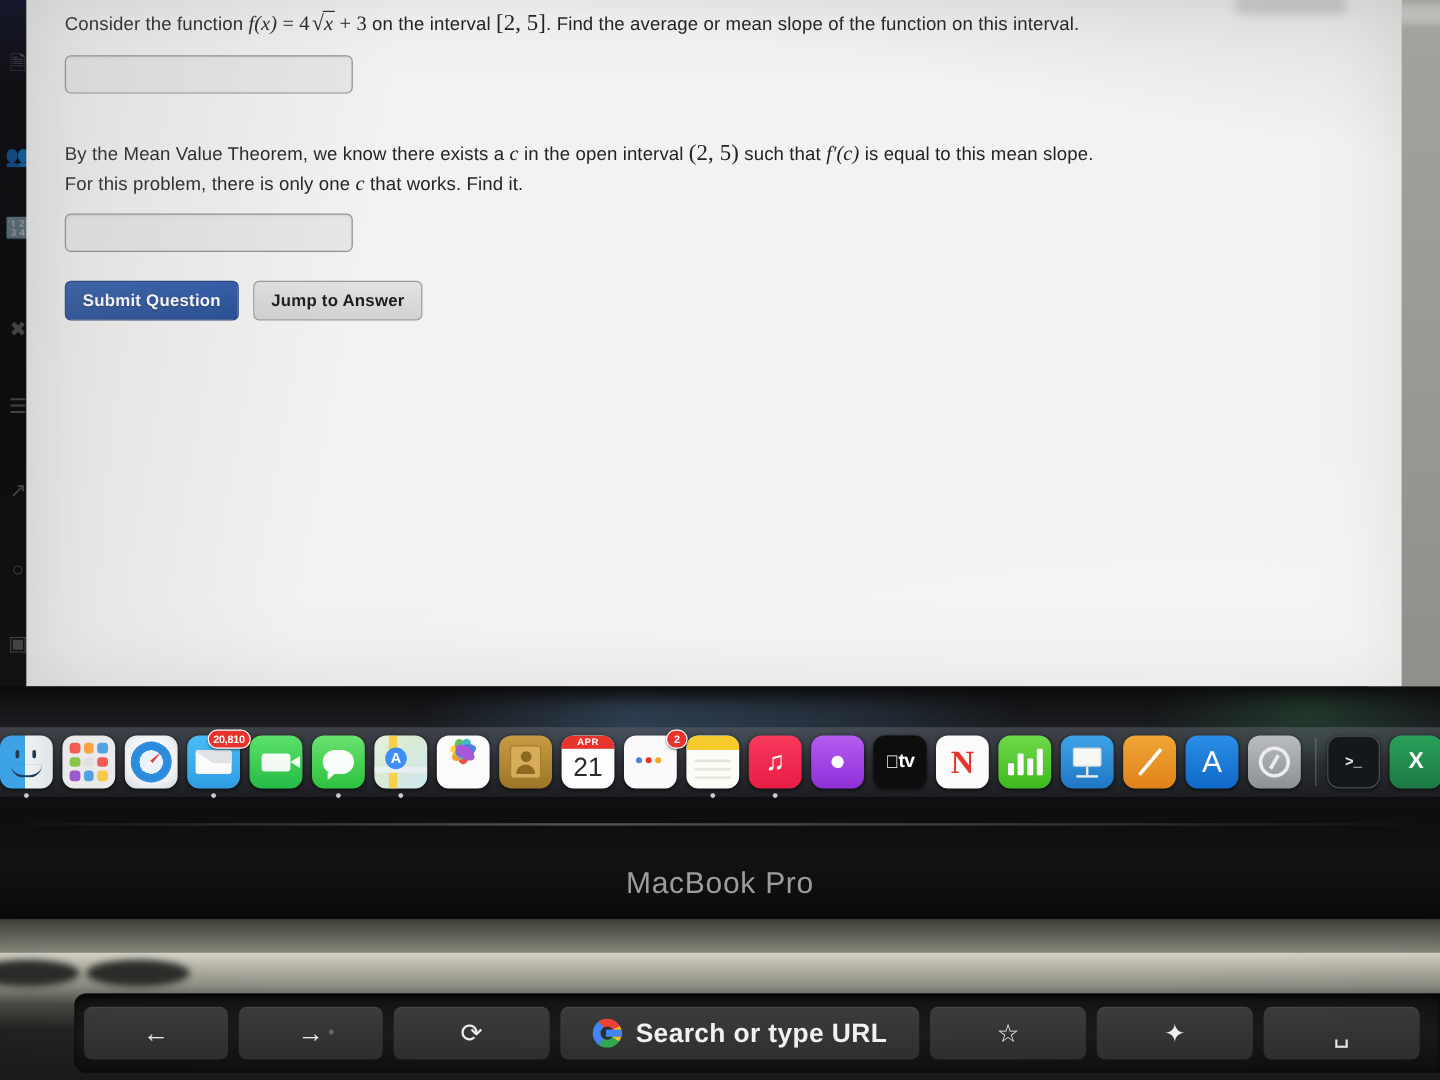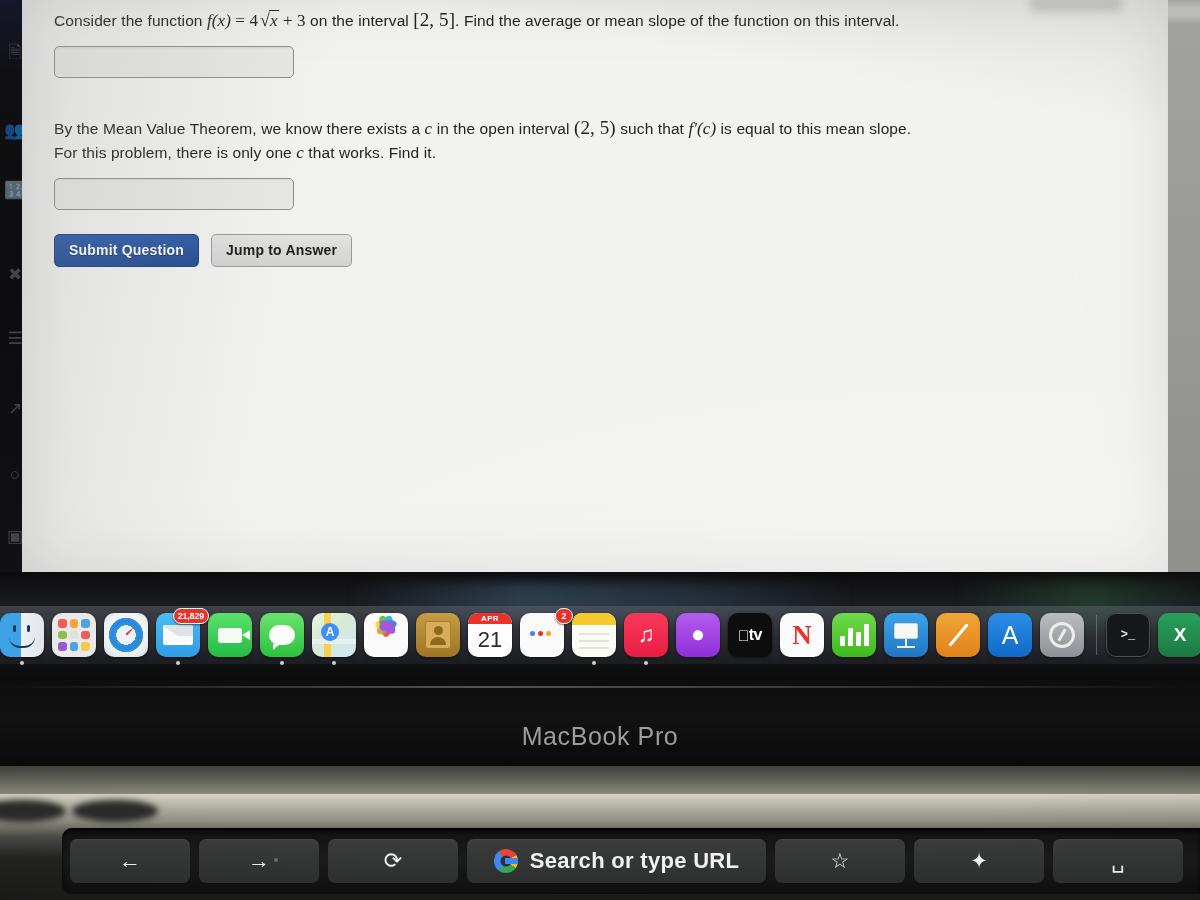--- a/index.html
+++ b/index.html
@@ -433,21 +433,21 @@
         <div class="dial">
           <div class="needle"></div>
         </div>
       </div>
     </div>
 
     <div class="dockitem">
       <div class="appicon ic-mail">
         <div class="env"></div>
       </div>
-      <div class="badge">21,829</div>
+      <div class="badge">20,810</div>
       <div class="rundot"></div>
     </div>
 
     <div class="dockitem">
       <div class="appicon ic-ft">
         <div class="cam"></div>
       </div>
     </div>
 
     <div class="dockitem">

